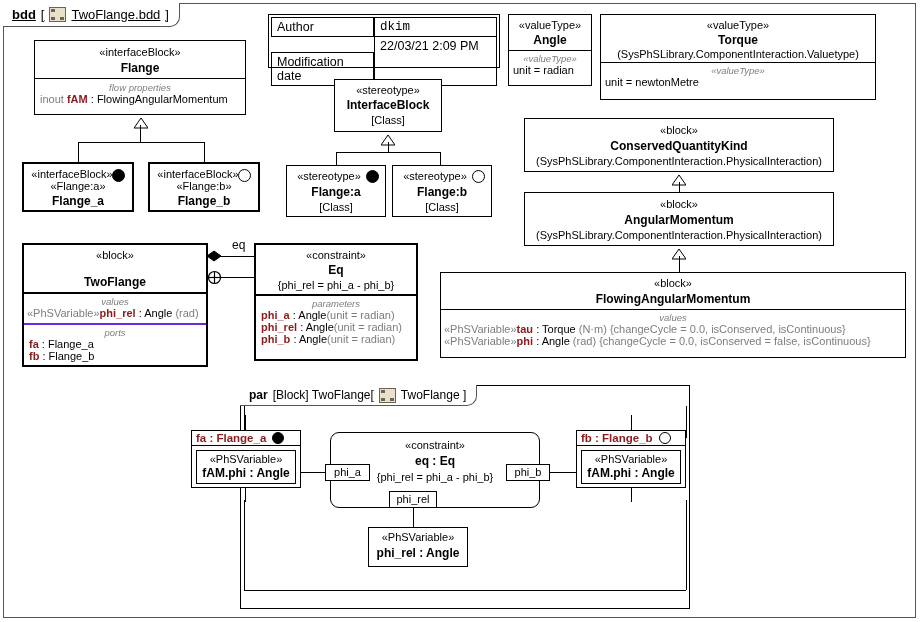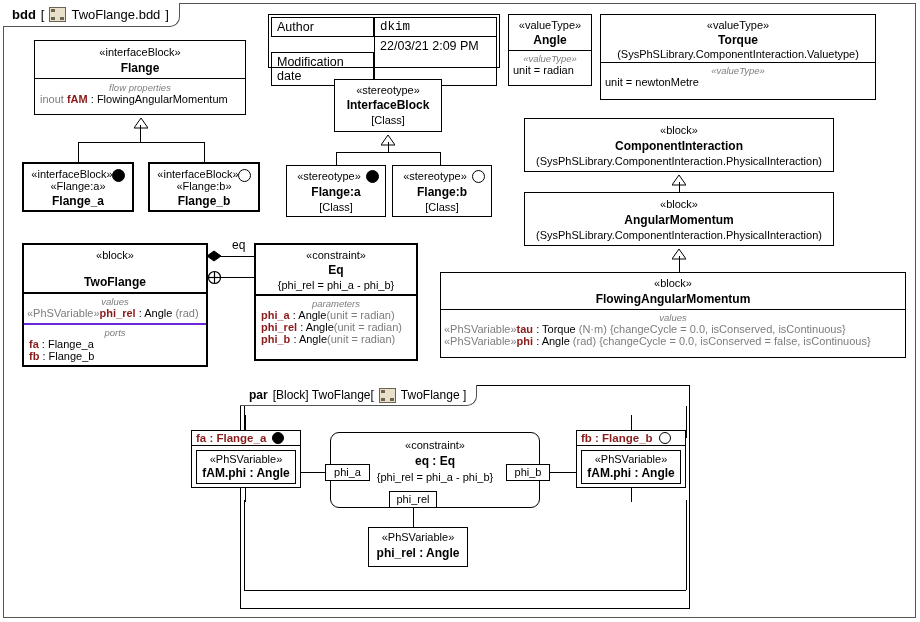--- a/index.html
+++ b/index.html
@@ -53,21 +53,21 @@
   .phsvar{position:absolute;border:1.5px solid #000;background:#fff;box-sizing:border-box;text-align:center;}
   .flangepart{position:absolute;border:1.5px solid #000;background:#fff;box-sizing:border-box;}
   .fp-hdr{font-size:11.5px;font-weight:bold;padding:1px 4px;display:flex;align-items:center;}
 </style>
 </head>
 <body>
 
 <div id="canvas">
 
   <div id="frame"></div>
-  <div class="tab" style="left:3px;top:3px;height:24px;">
+  <div class="tab" style="left:3px;top:3px;height:24px;text-decoration:underline;">
     <span class="lbl-b">bdd</span>
     <span>[</span>
     <span class="sysml-icon">
         <i></i>
       </span>
     <span>TwoFlange.bdd</span>
     <span>]</span>
   </div>
 
   <div class="tbl" style="left:268px;top:14px;width:232px;height:54px;">
@@ -164,21 +164,21 @@
       <div class="ctr small" style="margin-top:1px;">(SysPhSLibrary.ComponentInteraction.Valuetype)</div>
     </div>
     <div class="compartment" style="padding:2px 3px 3px 3px;">
       <div class="ctr i gray tiny">«valueType»</div>
       <div class="small" style="padding-left:1px;">unit = newtonMetre</div>
     </div>
   </div>
 
   <div class="box" style="left:524px;top:118px;width:310px;height:54px;">
     <div class="ctr stereo" style="margin-top:5px;">«block»</div>
-    <div class="ctr name" style="margin-top:3px;">ComponentInteraction</div>
+    <div class="ctr name" style="margin-top:3px;">ConservedQuantityKind</div>
     <div class="ctr small" style="margin-top:2px;">(SysPhSLibrary.ComponentInteraction.PhysicalInteraction)</div>
   </div>
 
   <div class="gen-tri" style="left:672px;top:172px;">
     <svg width="14" height="11">
         <polygon points="7,0 0,10 14,10" fill="#fff" stroke="#000" stroke-width="1"></polygon>
       </svg>
   </div>
   <div class="ln vln" style="left:679px;top:182px;height:10px;"></div>
 

